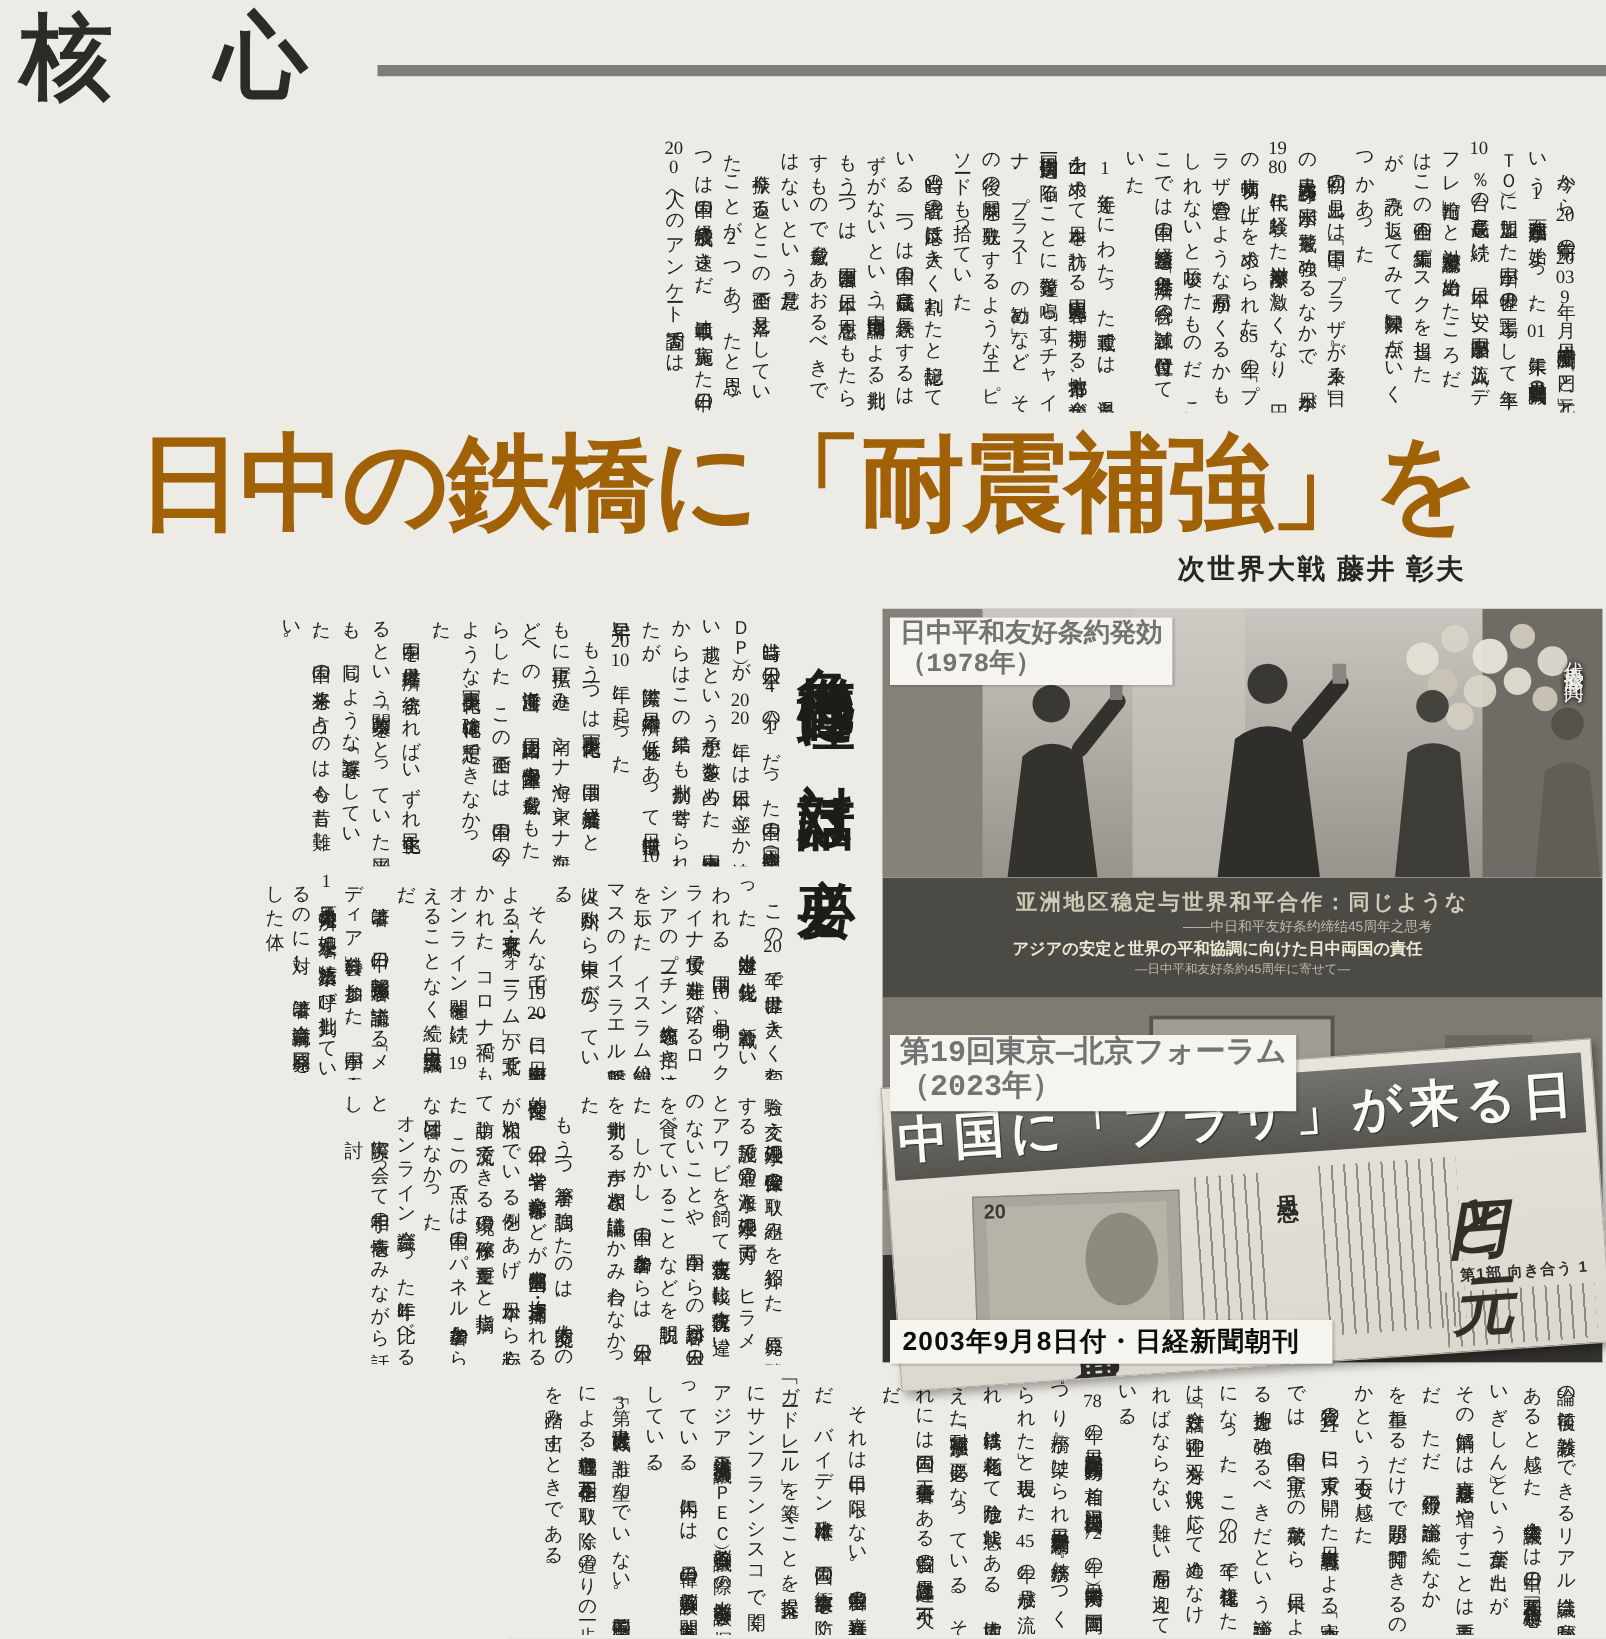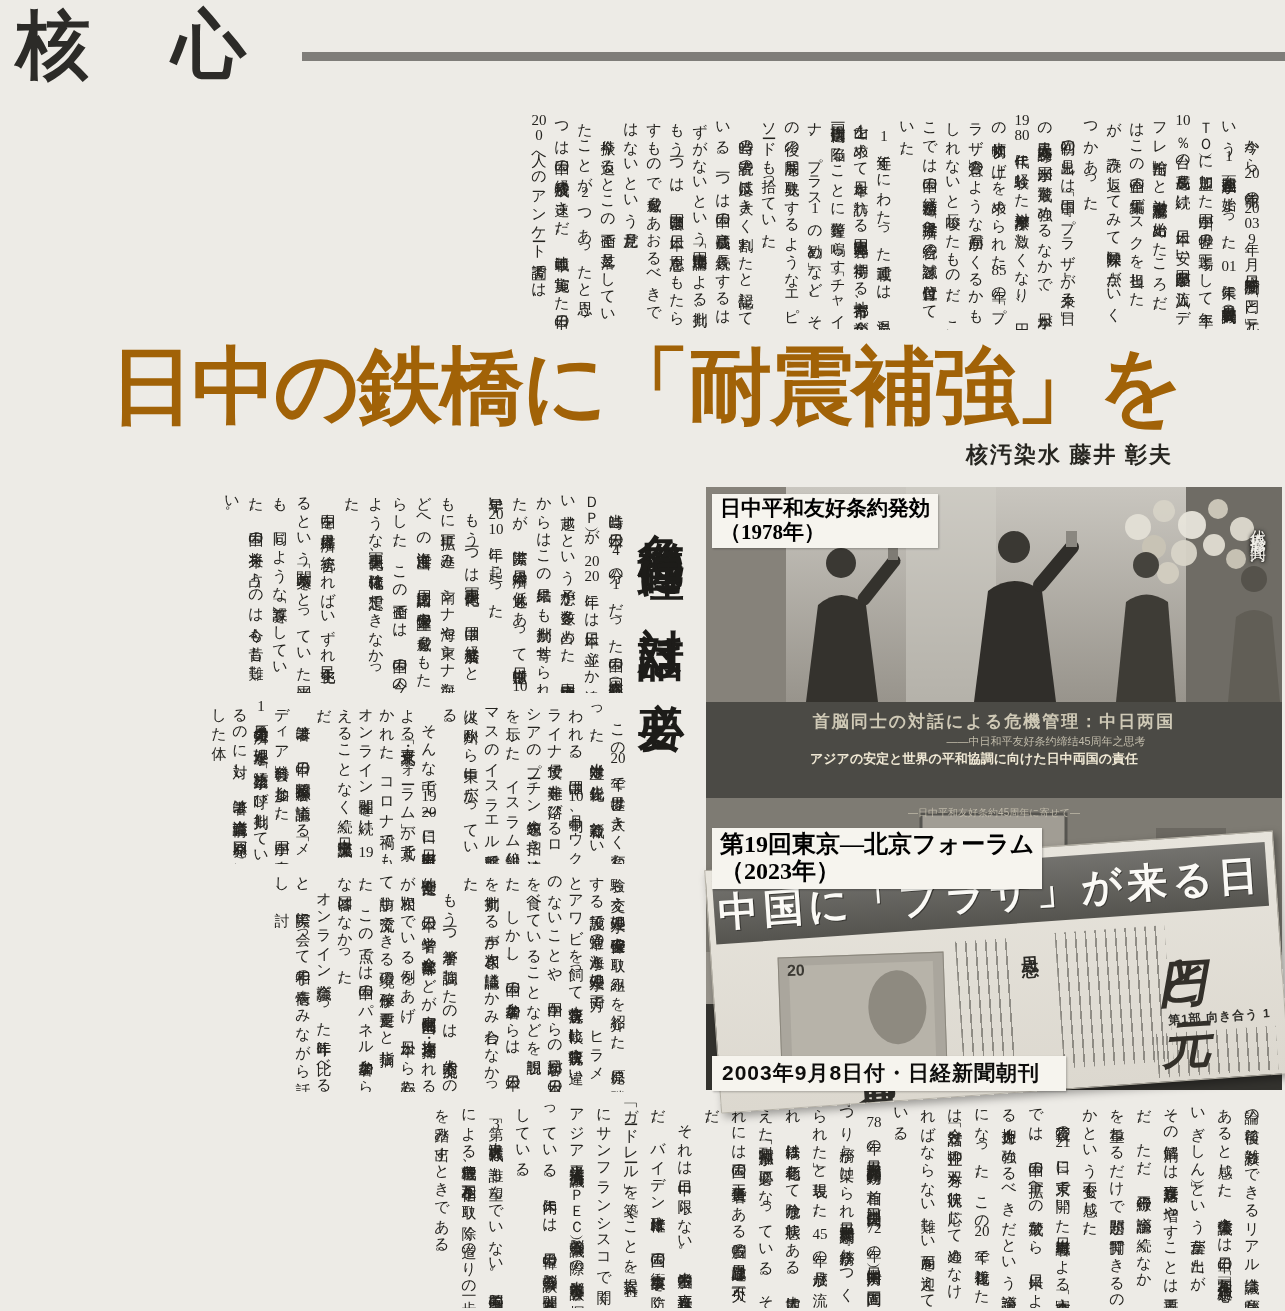--- a/index.html
+++ b/index.html
@@ -31,40 +31,40 @@
   }
   .subhead{
     writing-mode:vertical-rl;text-orientation:mixed;
     position:absolute;left:630px;top:496px;height:560px;
     font-size:46px;font-weight:bold;letter-spacing:8px;color:#1d1c19;
   }
   
   .photo{position:absolute;overflow:hidden;background:#8e8b84;}
   .photo svg{display:block;}
   .photo-cap{
-    position:absolute;background:#f6f4ee;color:#000000;
-    font-family:Liberation Serif, serif;
+    position:absolute;background:#f6f4ee;color:#737373;
+    font-family:Liberation Mono, monospace;
     font-weight:bold;font-size:21px;line-height:1.12;
     padding:3px 8px 4px 8px;white-space:pre-line;z-index:6;
     box-shadow:1px 1px 2px rgba(0,0,0,.25);
   }
   .credit{
     writing-mode:vertical-rl;position:absolute;right:14px;top:30px;z-index:5;
     color:#f1efe9;font-size:16px;letter-spacing:3px;
     font-family:"Liberation Sans","DejaVu Sans",sans-serif;
     text-shadow:0 0 4px #1c1b19,0 0 2px #1c1b19;
   }
   .banner-text{
     position:absolute;left:0;right:0;text-align:center;z-index:4;
     font-family:"Liberation Sans","DejaVu Sans",sans-serif;color:#ded9c8;
   }
   .bl1{top:710px;font-size:17px;font-weight:bold;letter-spacing:2px;color:#cfc9b6;}
   .bl2{top:734px;font-size:11px;color:#c2bcab;}
   .bl3{top:750px;font-size:13px;font-weight:bold;color:#efe8d4;}
-  .bl4{top:768px;font-size:10px;color:#beb8a8;margin-top:38px;}
+  .bl4{top:768px;font-size:10px;color:#beb8a8;}
   
   .clipping{
     position:absolute;left:712px;top:850px;width:568px;height:242px;
     background:linear-gradient(180deg,#e7e4dc, #dcd8cf);
     border:1px solid #b5b1a6;box-shadow:3px 4px 8px rgba(0,0,0,.35);
     transform:rotate(-4deg);z-index:5;overflow:hidden;
   }
   .clip-band{
     position:absolute;left:6px;top:10px;right:8px;height:64px;
     background:linear-gradient(180deg,#73726e,#55544f);
@@ -115,21 +115,21 @@
 <body>
 
 <div class="page">
 
   <div class="kicker">核　心</div>
   <div class="rule"></div>
 
   <div class="vt" style="left:20px;top:112px;width:1243px;height:218px;line-height:23px;">　今から<span class="tcy">20</span>年前の<span class="tcy">20</span><span class="tcy">03</span>年<span class="tcy">9</span>月、日本経済新聞で「円と元」という<span class="tcy">1</span>面連載企画が始まった。<span class="tcy">01</span>年末に世界貿易機関（ＷＴＯ）に加盟した中国が「世界の工場」として年率<span class="tcy">10</span>％台の高成長を続け、日本に安い中国製品が流入し「デフレ輸出」だと対中脅威論が出始めたころだ。筆者はこの企画の編集デスクを担当したが、読み返してみて興味深い点がいくつかあった。<br>　初回の見出しは「中国に『プラザ』が来る日」。中国の人民元安誘導に米国が警戒を強めるなかで、日本が<span class="tcy">19</span><span class="tcy">80</span>年代に経験した対米摩擦が激しくなり、円の大幅切り上げを求められた<span class="tcy">85</span>年の「プラザ合意」のような局面がくるかもしれないと示唆したものだ。ここでは中国の経済台頭を「世界経済へ統合の試練」と位置付けていた。<br>　<span class="tcy">1</span>年近くにわたった連載では、温泉と富士山を求めて日本を訪れる中国人観光客に期待する地方都市、企業が中国投資一辺倒に陥ることに警鐘を鳴らす「チャイナ、プラス<span class="tcy">1</span>の勧め」など、その後の展開を先取りするようなエピソードも拾っていた。<br>　当時の読者の反応は大きく割れたと記憶している。一つは中国の高成長は長続きするはずがないという「中国崩壊論」による批判、もう一つは、中国台頭は日本に恩恵をもたらすもので脅威をあおるべきではないという意見だ。<br>　今振り返るとこの企画で見落としていたことが<span class="tcy">2</span>つあったと思う。一つは中国の経済成長の速さだ。連載中に実施した日中の企業関係者<span class="tcy">20</span><span class="tcy">0</span>人へのアンケート調査では、</div>
 
   <div class="headline">日中の鉄橋に「耐震補強」を</div>
-  <div class="byline">核汚染水 藤井 彰夫</div>
+  <div class="byline">次世界大戦 藤井 彰夫</div>
 
   <div class="subhead">危機管理に対話は必要</div>
 
   <div class="vt" style="left:70px;top:486px;width:558px;height:207px;line-height:24px;">　当時は日本の<span class="tcy">4</span>分の<span class="tcy">1</span>だった中国の国内総生産（ＧＤＰ）が、<span class="tcy">20</span><span class="tcy">20</span>年には日本に並ぶか追い越すという予想が多数を占めた。中国崩壊論者からはこの結果にも批判が寄せられたが、実際は日本経済の低迷もあって日中逆転は<span class="tcy">10</span>年早い<span class="tcy">20</span><span class="tcy">10</span>年に起こった。<br>　もう一つは軍事大国化だ。中国は経済発展とともに軍拡に進み、南シナ海や東シナ海などへの海洋進出で、周辺諸国に安全保障上の脅威をもたらした。この企画では、中国の今のような軍事大国化、強権化は想定できなかった。<br>　中国を世界経済に統合すればいずれ民主化するという「関与政策」をとっていた米国も、同じような「誤算」をしていた。中国の将来を占うのは今も昔も難しい。</div>
   <div class="vt" style="left:70px;top:698px;width:558px;height:166px;line-height:21px;">　この<span class="tcy">20</span>年で世界は大きく変わった。米中対立は先鋭化し、新冷戦といわれる。中国は<span class="tcy">10</span>月中旬、ウクライナ侵攻で非難を浴びるロシアのプーチン大統領を招き連携を示した。イスラム組織ハマスのイスラエル襲撃で戦火は欧州から中東に広がっている。<br>　そんな中で<span class="tcy">19</span>〜<span class="tcy">20</span>日に日中有識者による「東京・北京フォーラム」が北京で開かれた。コロナ禍でもオンライン開催を続け、<span class="tcy">19</span>年間絶えることなく続く日中交流会議だ。<br>　筆者は、日中の報道関係者が議論する「メディア分科会」に参加した。中国が東京電力福島第<span class="tcy">1</span>原子力発電所の処理水を「核汚染水」と呼び批判しているのに対し、筆者は会議直前に同原発を視察した体</div>
   <div class="vt" style="left:84px;top:866px;width:544px;height:226px;line-height:21px;">験も交え処理水の安全確保の取り組みを紹介した。原発に隣接する施設で通常の海水と処理水の両方で、ヒラメとアワビを飼って生育状況を比較し生育状況に違いのないことや、中国からの訪日客が日本の水産物を食べていることなどを説明した。しかし、中国の参加者からは、日本の処理水放出を批判する声が相次ぎ議論はかみ合わなかった。<br>　もう一つ筆者が強調したのは、人的交流での「心理的安全性」だ。日本の学者や企業幹部などが突然中国当局に拘束・逮捕される事件が相次いでいる例をあげ、日本から安心して訪中し交流できる環境の確保が重要だと指摘した。この点では中国のパネル参加者から明確な回答はなかった。<br>　オンライン会議だった昨年に比べると、実際に会って相手の表情をみながら話し、討</div>
 
   <div class="vt" style="left:20px;top:1098px;width:1245px;height:210px;line-height:27px;">論の前後に雑談もできるリアル会議は意味があると感じた。全体会議では日中の「相互不信」「猜疑心（さいぎしん）」という言葉が出たが、その解消には直接対話を増やすことは重要だ。ただ、平行線の議論が続くなか、対話を重ねるだけで問題が打開できるのかという不安も感じた。<br>　直後の<span class="tcy">21</span>日に東京で開いた日米有識者による「富士山会合」では、中国の軍拡への警戒から、日米による抑止力を強めるべきだという議論が優勢になった。この<span class="tcy">20</span>年で複雑化した日中関係は今「対話と抑止」の双方を状況に応じて進めなければならない難しい局面を迎えている。<br>　<span class="tcy">78</span>年の日中平和友好条約発効時の首相、福田赳夫氏は「（<span class="tcy">72</span>年の）日中共同声明で両国間に『つり橋』が架けられ日中平和友好条約で『鉄橋』がつくられた」と表現した。<span class="tcy">45</span>年の歳月が流れ、鉄橋は老朽化して危険な状態にある。大地震に備えた「耐震補強」が必要になっている。それには両国の工事責任者である首脳の意思疎通は不可欠だ。<br>　それは日中に限らない。米中首脳の直接対話も重要だ。バイデン米政権は、両国の衝突事故を防ぐ「ガードレール」を築くことを提案。<span class="tcy">11</span>月にサンフランシスコで開くアジア太平洋経済協力会議（ＡＰＥＣ）首脳会議の際の米中首脳会談を探っている。年内には、日中韓の首脳会談の開催案も浮上している。<br>　「第<span class="tcy">3</span>次世界大戦」は誰も望んでいない。首脳同士の対話による危機管理、相互不信を取り除く道のりの一歩を踏み出すときである。</div>
 
   <div class="photo" style="left:706px;top:487px;width:576px;height:215px;">
@@ -208,21 +208,21 @@
         <circle cx="54" cy="362" r="11"></circle>
           <circle cx="150" cy="366" r="11"></circle>
           <circle cx="246" cy="362" r="11"></circle>
         <circle cx="342" cy="366" r="11"></circle>
           <circle cx="438" cy="362" r="11"></circle>
           <circle cx="530" cy="366" r="11"></circle>
       </g>
     </svg>
   </div>
 
-  <div class="banner-text bl1" style="left:706px;width:576px;">首脳同士の対話による危機管理：中日两国</div>
+  <div class="banner-text bl1" style="left:706px;width:576px;">亚洲地区稳定与世界和平合作：同じような</div>
   <div class="banner-text bl2" style="left:706px;width:680px;">——中日和平友好条约缔结45周年之思考</div>
   <div class="banner-text bl3" style="left:706px;width:536px;">アジアの安定と世界の平和協調に向けた日中両国の責任</div>
   <div class="banner-text bl4" style="left:706px;width:576px;">―日中平和友好条約45周年に寄せて―</div>
   <div class="photo-cap" style="left:712px;top:828px;font-size:24px;">第19回東京―北京フォーラム
 （2023年）</div>
 
   <div class="clipping">
     <div class="clip-band">
       <span class="clip-band-text">中国に「プラザ」が来る日</span>
     </div>

